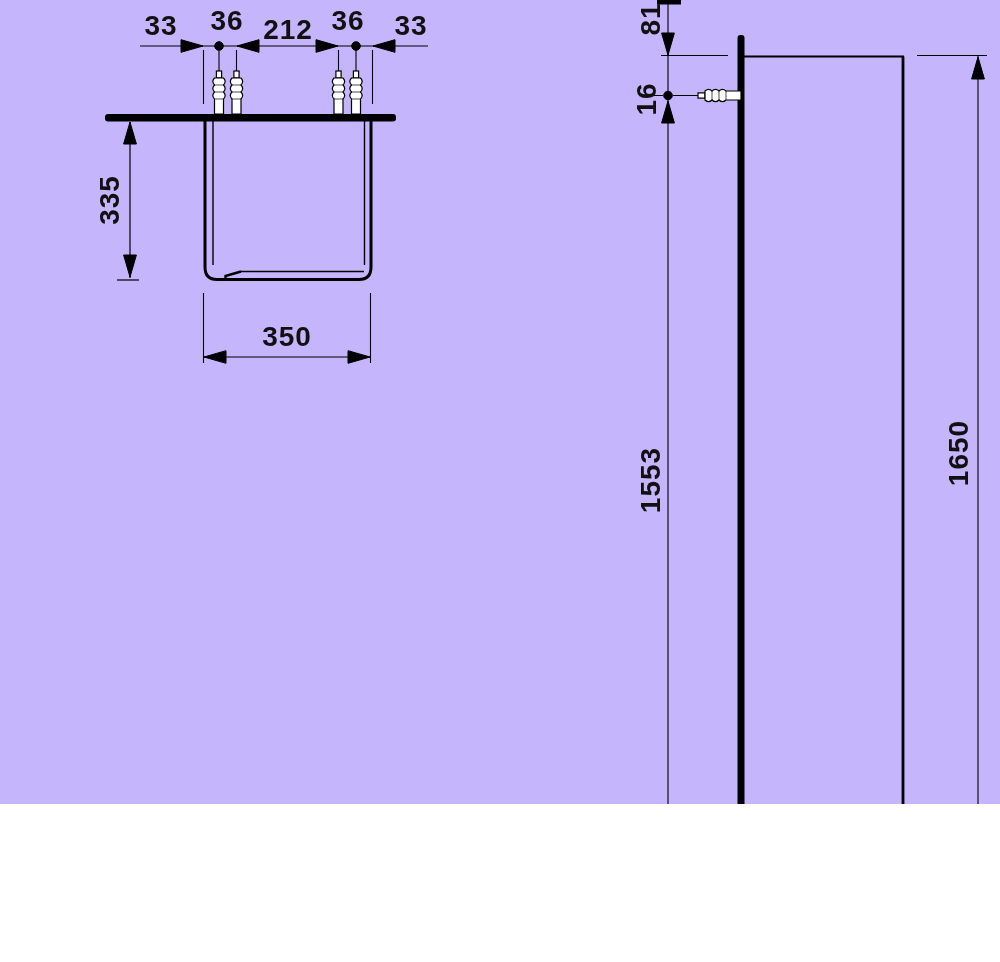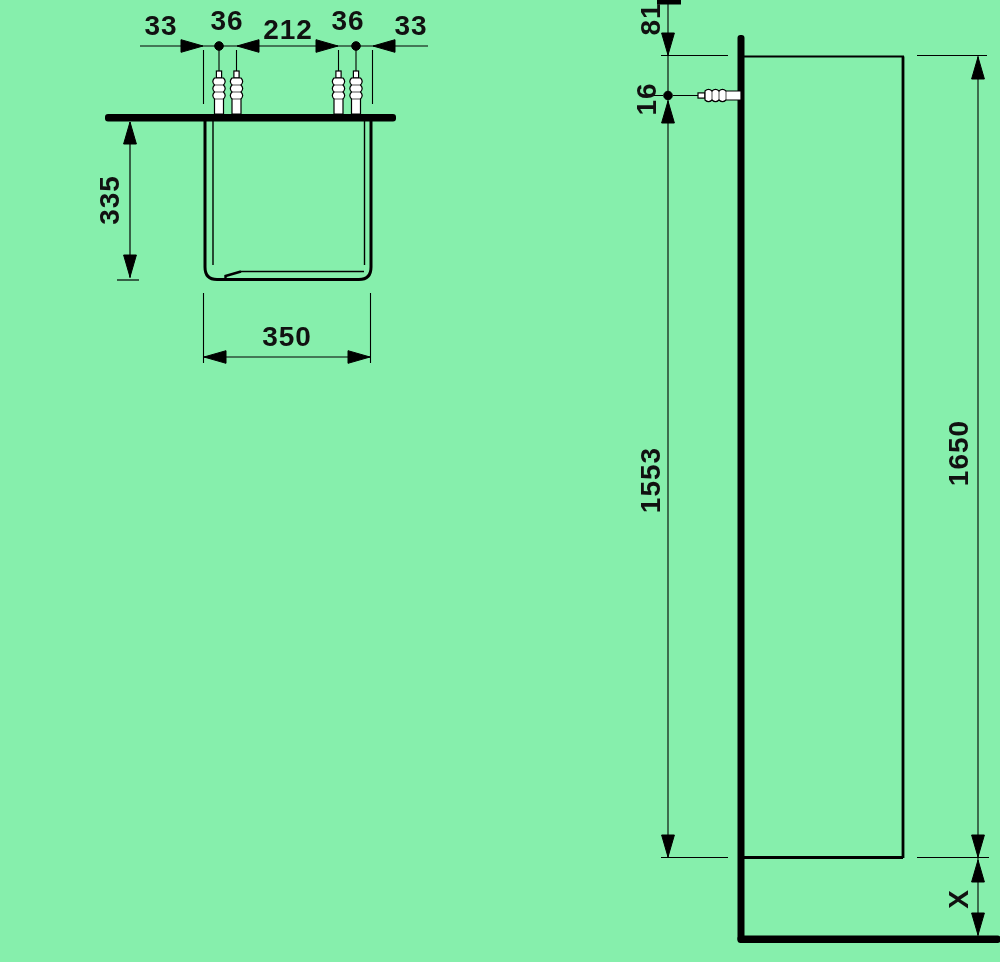--- a/index.html
+++ b/index.html
@@ -1,16 +1,16 @@
 <!DOCTYPE html>
 <html><head>
 <meta charset="utf-8">
 <style>
   html,body{margin:0;padding:0;background:#ffffff;}
-  .stage{position:relative;width:1000px;height:962px;background:#86efac;overflow:hidden;
+  .stage{position:relative;width:1000px;height:804px;background:#c4b5fd;overflow:hidden;
          font-family:"Liberation Sans",sans-serif;}
   svg{position:absolute;left:0;top:0;}
   .dim-text{font-family:"Liberation Sans","DejaVu Sans",sans-serif;
             font-weight:bold;font-size:28px;letter-spacing:1px;fill:#111111;}
   .note{position:absolute;left:2px;top:915px;width:980px;
         font-size:29px;color:#333333;letter-spacing:0.2px;
         font-family:"Liberation Sans","DejaVu Sans",sans-serif;}
 </style>
 </head>
 <body>

